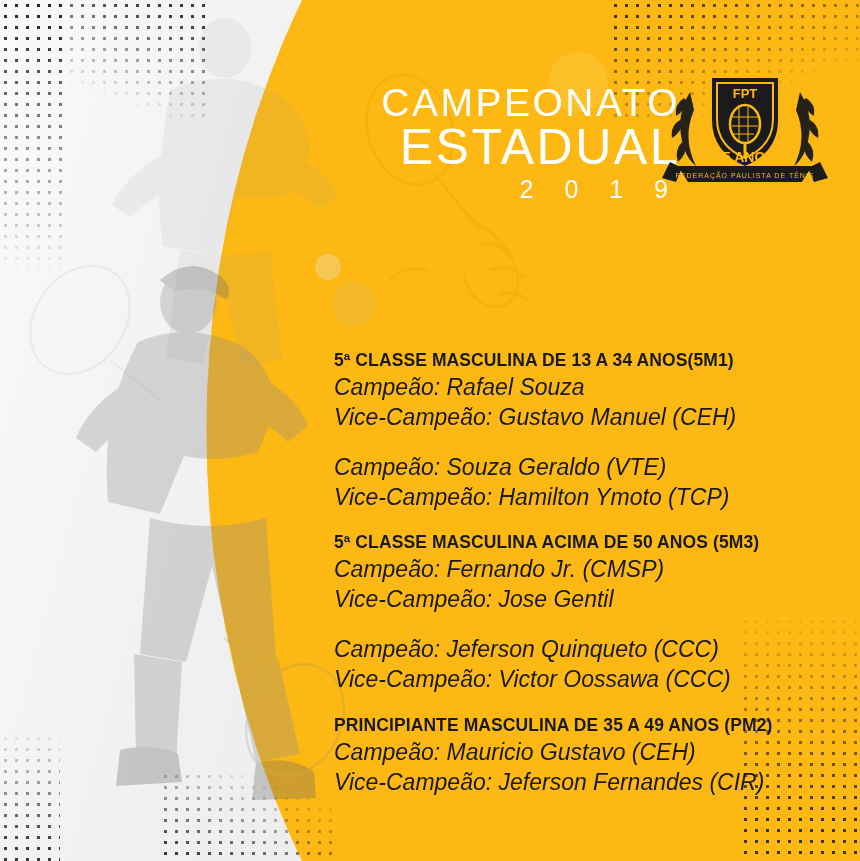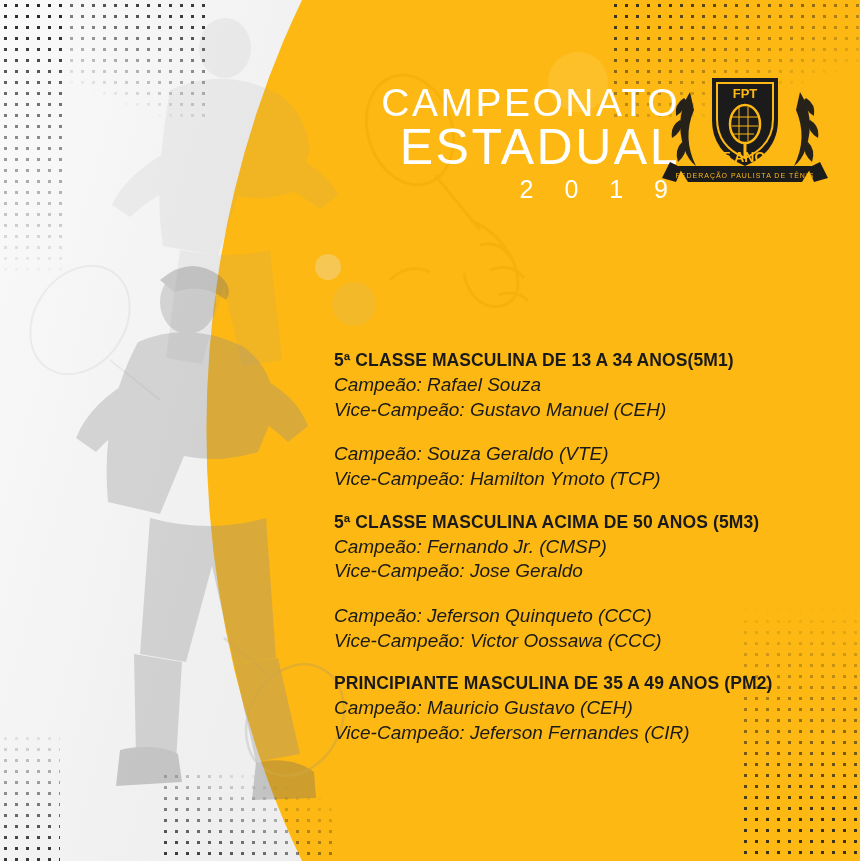--- a/index.html
+++ b/index.html
@@ -102,21 +102,21 @@
   
   .results {
     position: absolute; left: 334px; top: 322px; width: 500px; margin-top: 28px;
   }
   .cat { margin-bottom: 20px; }
   .cat-title {
     font-size: 17.5px; font-weight: bold; color: #1a1a1a;
     letter-spacing: .1px; line-height: 1.25; margin-bottom: 1px;
   }
   .cat-line {
-    font-size: 19px; font-style: italic; color: #1a1a1a; line-height: 1.3;
+    font-size: 23px; font-style: italic; color: #1a1a1a; line-height: 1.3;
   }
 
   .noselect { user-select: none; }
 </style>
 </head>
 <body>
 
 <div id="poster">
 
   <div class="left-wash"></div>
@@ -225,21 +225,21 @@
     </div>
 
     <div class="cat">
       <div class="cat-line">Campeão: Souza Geraldo (VTE)</div>
       <div class="cat-line">Vice-Campeão: Hamilton Ymoto (TCP)</div>
     </div>
 
     <div class="cat">
       <div class="cat-title">5ª CLASSE MASCULINA ACIMA DE 50 ANOS (5M3)</div>
       <div class="cat-line">Campeão: Fernando Jr. (CMSP)</div>
-      <div class="cat-line">Vice-Campeão: Jose Geraldo</div>
+      <div class="cat-line">Vice-Campeão: Jose Gentil</div>
     </div>
 
     <div class="cat">
       <div class="cat-line">Campeão: Jeferson Quinqueto (CCC)</div>
       <div class="cat-line">Vice-Campeão: Victor Oossawa (CCC)</div>
     </div>
 
     <div class="cat">
       <div class="cat-title">PRINCIPIANTE  MASCULINA DE 35 A 49 ANOS (PM2)</div>
       <div class="cat-line">Campeão: Mauricio Gustavo (CEH)</div>

